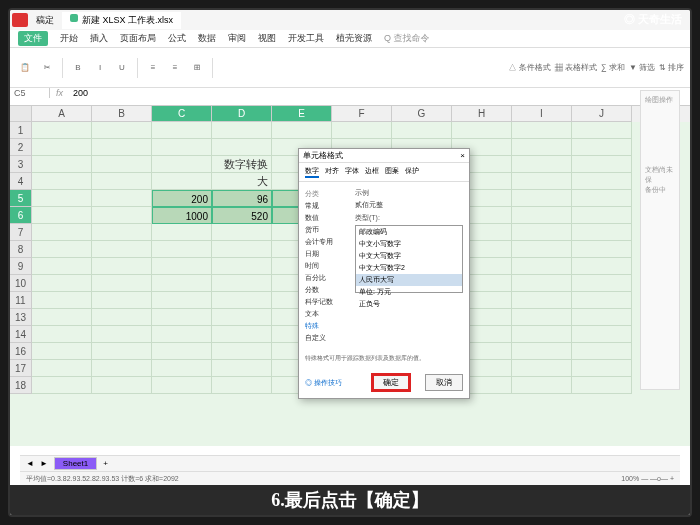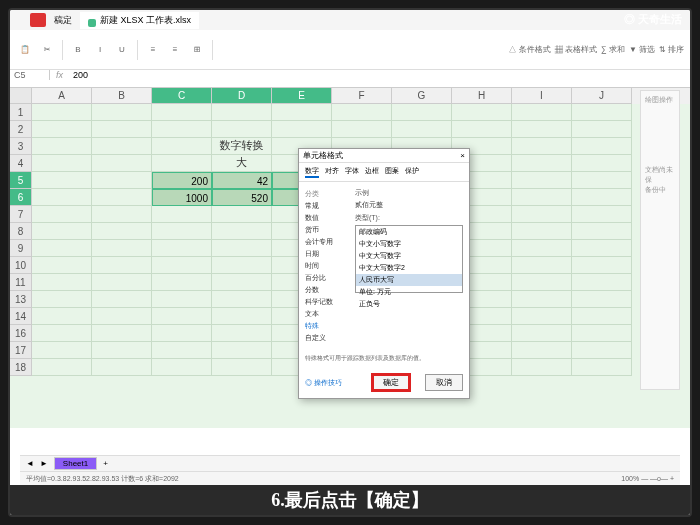--- a/index.html
+++ b/index.html
@@ -1,22 +1,22 @@
 <!DOCTYPE html>
 <html><head>
 <meta charset="utf-8">
 <style>
 *{box-sizing:border-box;margin:0;padding:0;font-family:"Microsoft YaHei",Arial,sans-serif}
 body{background:#1a1a1a;width:700px;height:525px;overflow:hidden;position:relative}
 .monitor{position:absolute;top:8px;left:8px;right:8px;bottom:8px;background:#fff;border:2px solid #333;border-radius:4px;overflow:hidden}
 .brand{position:absolute;top:12px;right:18px;color:#fff;font-size:11px;font-weight:bold;z-index:100}
 .brand::before{content:"◎ "}
-.titlebar{height:20px;background:#f5f5f5;display:flex;align-items:center;font-size:9px;gap:8px;padding:0 20px}
+.titlebar{height:20px;background:#f5f5f5;display:flex;align-items:center;font-size:9px;gap:8px;padding:0 2px}
 .titlebar .logo{width:16px;height:14px;background:#d33;border-radius:2px}
-.titlebar .tab{background:#fff;padding:2px 8px;display:flex;align-items:flex-end;gap:4px}
+.titlebar .tab{background:#fff;padding:2px 8px;display:flex;align-items:flex-start;gap:4px}
 .titlebar .tab .dot{width:8px;height:8px;background:#4b8;border-radius:2px}
 .menubar{height:18px;background:#fff;display:flex;align-items:center;font-size:9px;gap:12px;padding:0 8px;border-bottom:1px solid #ddd}
 .menubar .mi{color:#333}
 .menubar .file{background:#4b8;color:#fff;padding:1px 6px;border-radius:2px}
 .toolbar{height:40px;background:#fff;border-bottom:1px solid #ddd;display:flex;align-items:center;gap:4px;padding:0 6px;font-size:8px;color:#666}
 .toolbar .tb{width:18px;height:18px;display:flex;align-items:center;justify-content:center;border:1px solid transparent}
 .toolbar .sep{width:1px;height:20px;background:#ddd;margin:0 2px}
 .fxbar{height:18px;background:#fff;border-bottom:1px solid #ccc;display:flex;align-items:flex-start;font-size:9px}
 .fxbar .name{width:40px;padding:0 4px;border-right:1px solid #ccc;color:#666}
 .fxbar .fx{padding:0 6px;color:#999;font-style:italic}
@@ -69,20 +69,33 @@
 
   <div class="titlebar">
     <div class="logo"></div>
     <span>稿定</span>
     <div class="tab">
       <span class="dot"></span>
       <span>新建 XLSX 工作表.xlsx</span>
     </div>
   </div>
 
+  <div class="menubar">
+    <span class="mi file">文件</span>
+    <span class="mi">开始</span>
+    <span class="mi">插入</span>
+    <span class="mi">页面布局</span>
+    <span class="mi">公式</span>
+    <span class="mi">数据</span>
+    <span class="mi">审阅</span>
+    <span class="mi">视图</span>
+    <span class="mi">开发工具</span>
+    <span class="mi">植壳资源</span>
+    <span class="mi" style="color:#999">Q 查找命令</span>
+  </div>
 
   <div class="toolbar">
     <div class="tb">📋</div>
     <div class="tb">✂</div>
     <div class="sep"></div>
     <div class="tb">B</div>
     <div class="tb">I</div>
     <div class="tb">U</div>
     <div class="sep"></div>
     <div class="tb">≡</div>
@@ -143,21 +156,21 @@
             <div class="cell"></div>
             <div class="cell"></div>
             <div class="cell"></div>
             <div class="cell"></div>
           </div>
           <div class="row">
             <div class="rh">3</div>
             <div class="cell"></div>
             <div class="cell"></div>
             <div class="cell"></div>
-            <div class="cell title" style="text-align: center; font-family: Liberation Mono, monospace;">数字转换大</div>
+            <div class="cell title" style="text-align: right;">数字转换大</div>
             <div class="cell"></div>
             <div class="cell"></div>
             <div class="cell"></div>
             <div class="cell"></div>
             <div class="cell"></div>
             <div class="cell"></div>
           </div>
           <div class="row">
             <div class="rh">4</div>
             <div class="cell"></div>
@@ -169,21 +182,21 @@
             <div class="cell"></div>
             <div class="cell"></div>
             <div class="cell"></div>
             <div class="cell"></div>
           </div>
           <div class="row sel">
             <div class="rh">5</div>
             <div class="cell"></div>
             <div class="cell"></div>
             <div class="cell data sel">200</div>
-            <div class="cell data sel">42</div>
+            <div class="cell data sel">96</div>
             <div class="cell sel"></div>
             <div class="cell"></div>
             <div class="cell"></div>
             <div class="cell"></div>
             <div class="cell"></div>
             <div class="cell"></div>
           </div>
           <div class="row sel">
             <div class="rh">6</div>
             <div class="cell"></div>

